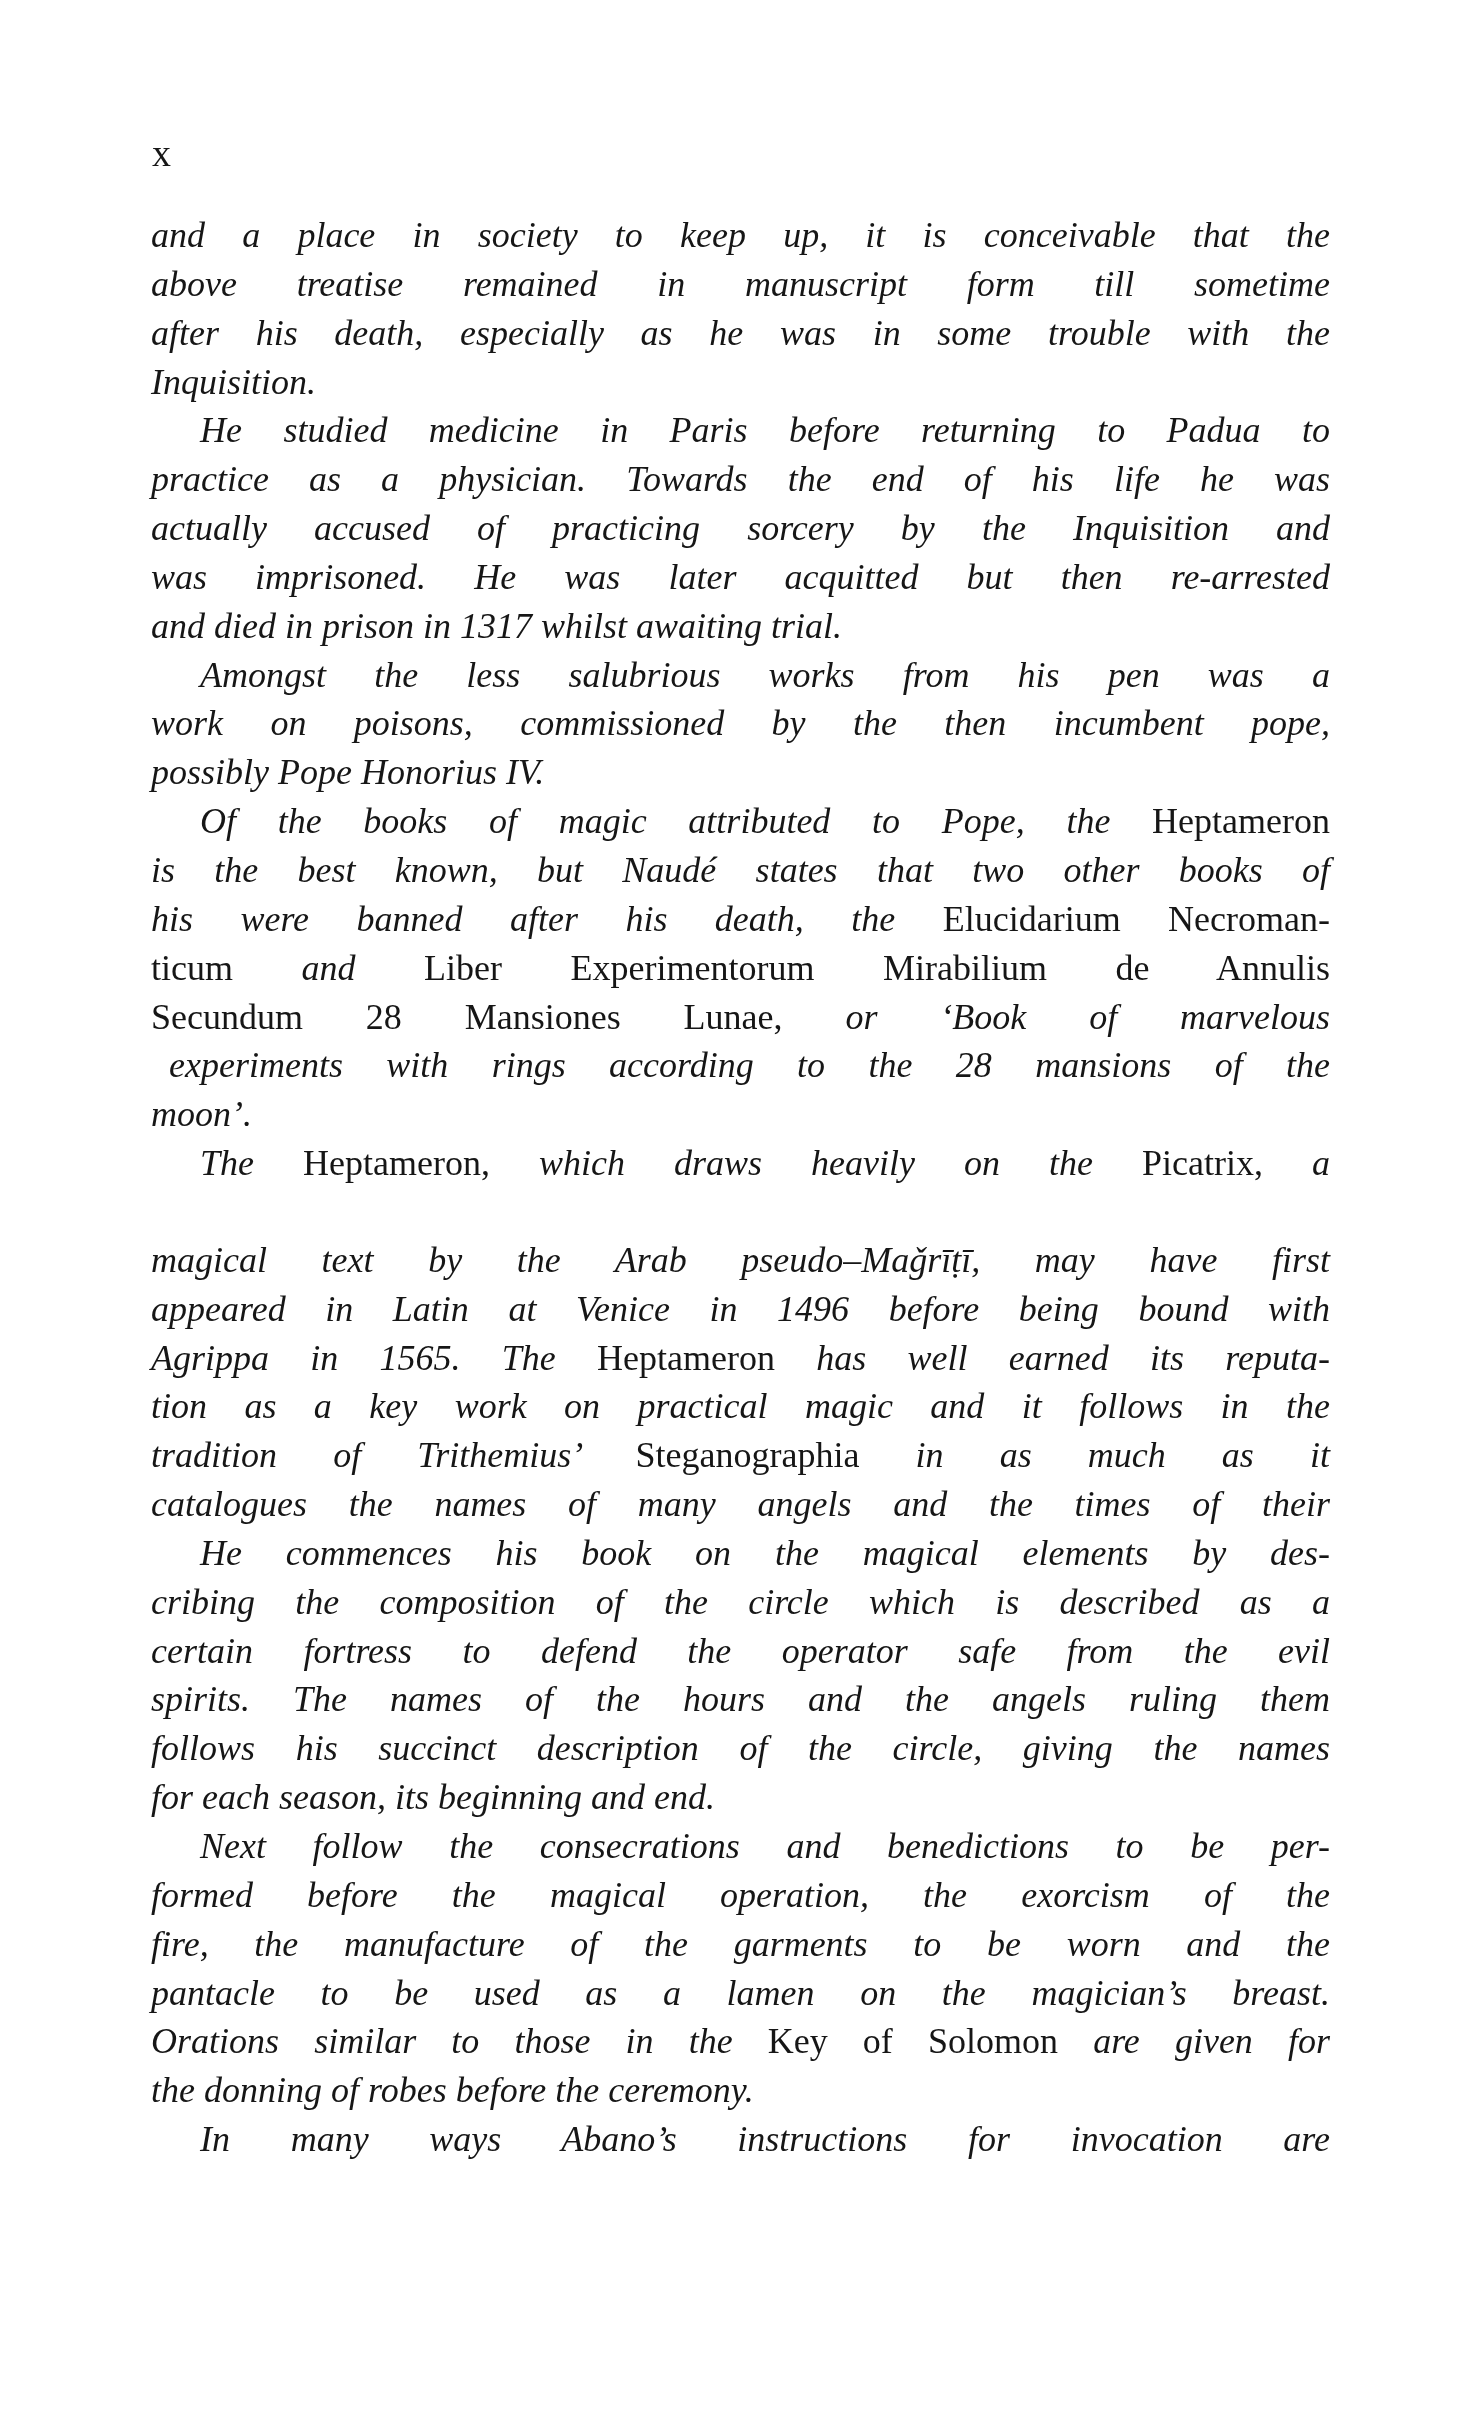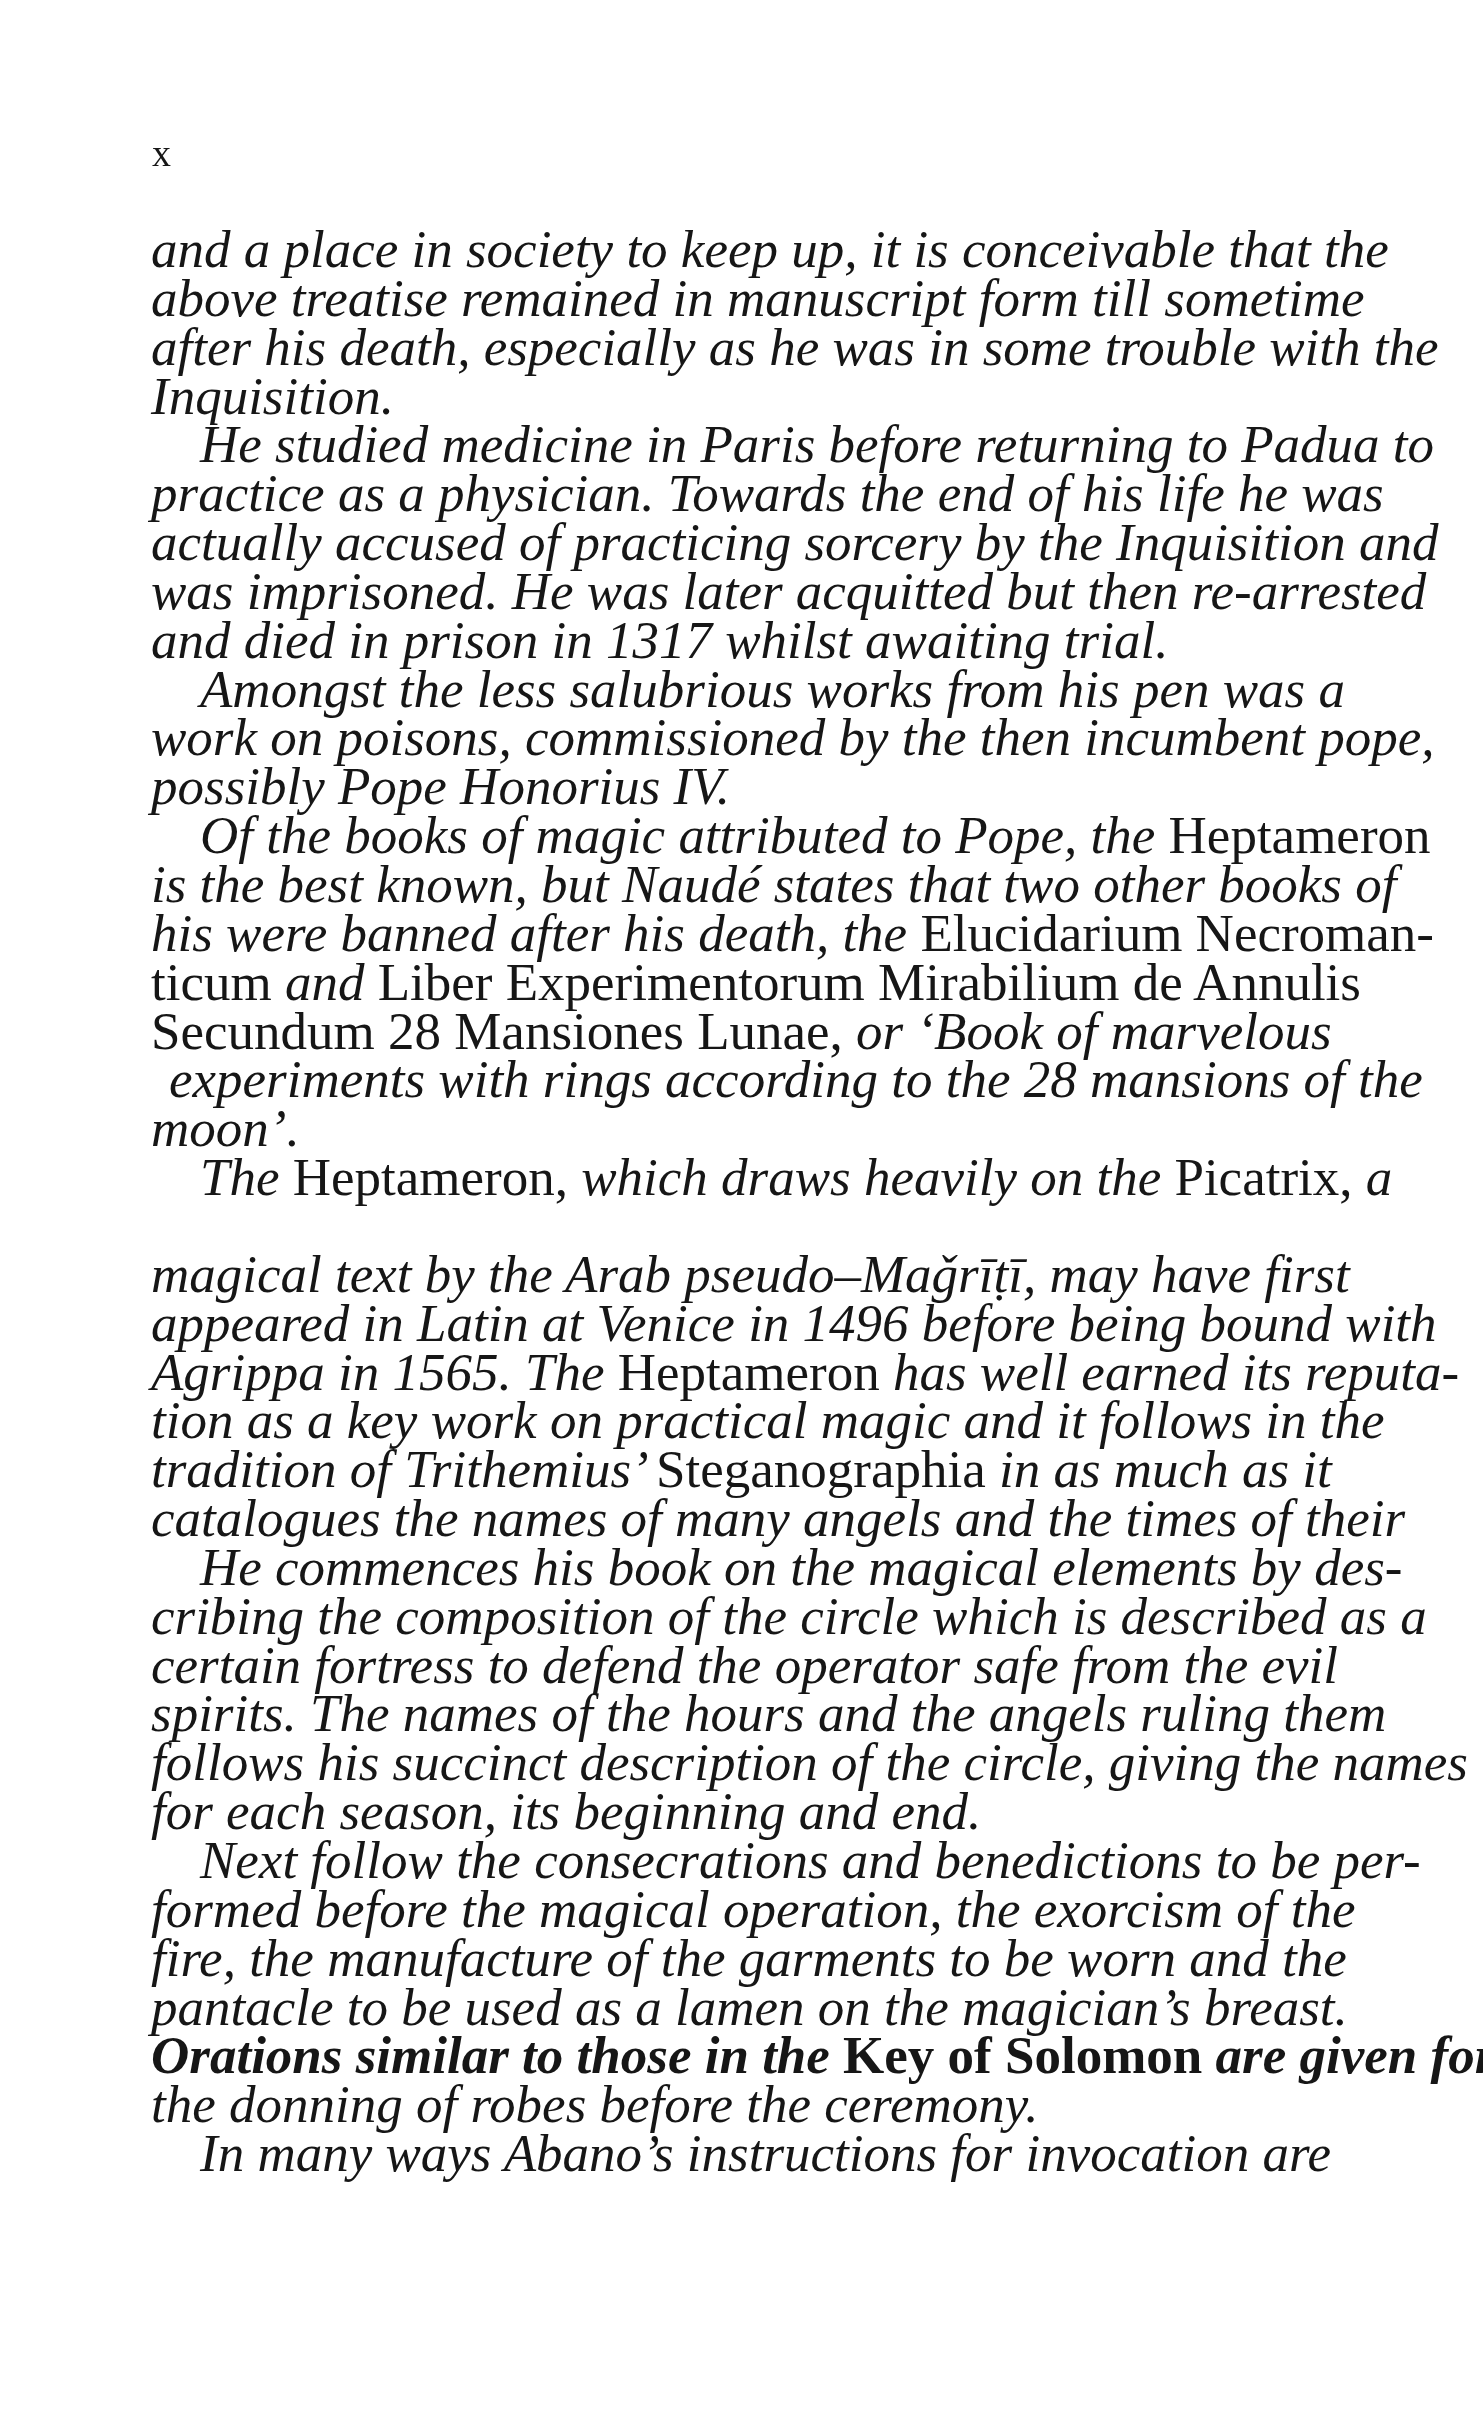--- a/index.html
+++ b/index.html
@@ -19,23 +19,23 @@
     position: absolute;
     left: 152px;
     top: 133px;
     font-size: 38px;
     line-height: 40px;
     font-style: normal;
   }
   .body-text {
     position: absolute;
     left: 151px;
-    top: 225px;
+    top: 211px;
     width: 1179px;
-    font-size: 53px;
+    font-size: 36px;
     line-height: 48.85px;
     font-style: italic;
   }
   .paragraph {
     margin: 0;
   }
   .line {
     display: block;
     white-space: nowrap;
     text-align: justify;
@@ -104,19 +104,19 @@
       <div class="line" style="word-spacing: 0px;"><span class="seg-italic">certain fortress to defend the operator safe from the evil</span></div>
       <div class="line" style="word-spacing: 0px;"><span class="seg-italic">spirits. The names of the hours and the angels ruling them</span></div>
       <div class="line" style="word-spacing: 0px;"><span class="seg-italic">follows his succinct description of the circle, giving the names</span></div>
       <div class="line last"><span class="seg-italic">for each season, its beginning and end.</span></div>
     </div>
     <div class="paragraph">
       <div class="line indent" style="word-spacing: 0px;"><span class="seg-italic">Next follow the consecrations and benedictions to be per-</span></div>
       <div class="line" style="word-spacing: 0px;"><span class="seg-italic">formed before the magical operation, the exorcism of the</span></div>
       <div class="line" style="word-spacing: 0px;"><span class="seg-italic">fire, the manufacture of the garments to be worn and the</span></div>
       <div class="line" style="word-spacing: 0px;"><span class="seg-italic">pantacle to be used as a lamen on the magician’s breast.</span></div>
-      <div class="line" style="word-spacing: 0px; font-weight: bold;"><span class="seg-italic">Orations similar to those in the </span><span class="seg-roman">Key of Solomon </span><span class="seg-italic">are given for</span></div>
+      <div class="line" style="word-spacing: 0px;"><span class="seg-italic">Orations similar to those in the </span><span class="seg-roman">Key of Solomon </span><span class="seg-italic">are given for</span></div>
       <div class="line last"><span class="seg-italic">the donning of robes before the ceremony.</span></div>
     </div>
     <div class="paragraph">
       <div class="line indent" style="word-spacing: 0px;"><span class="seg-italic">In many ways Abano’s instructions for invocation are</span></div>
     </div>
   </div>
 
 </body></html>

